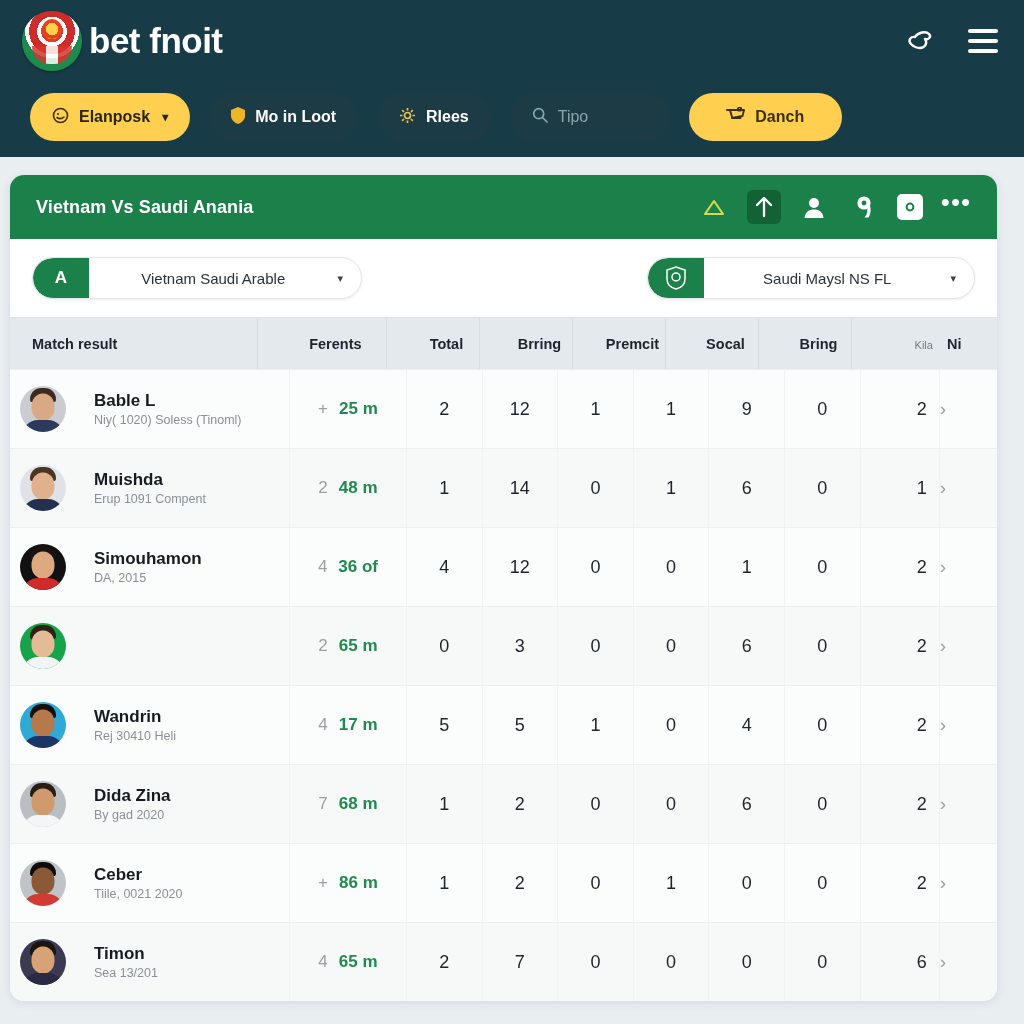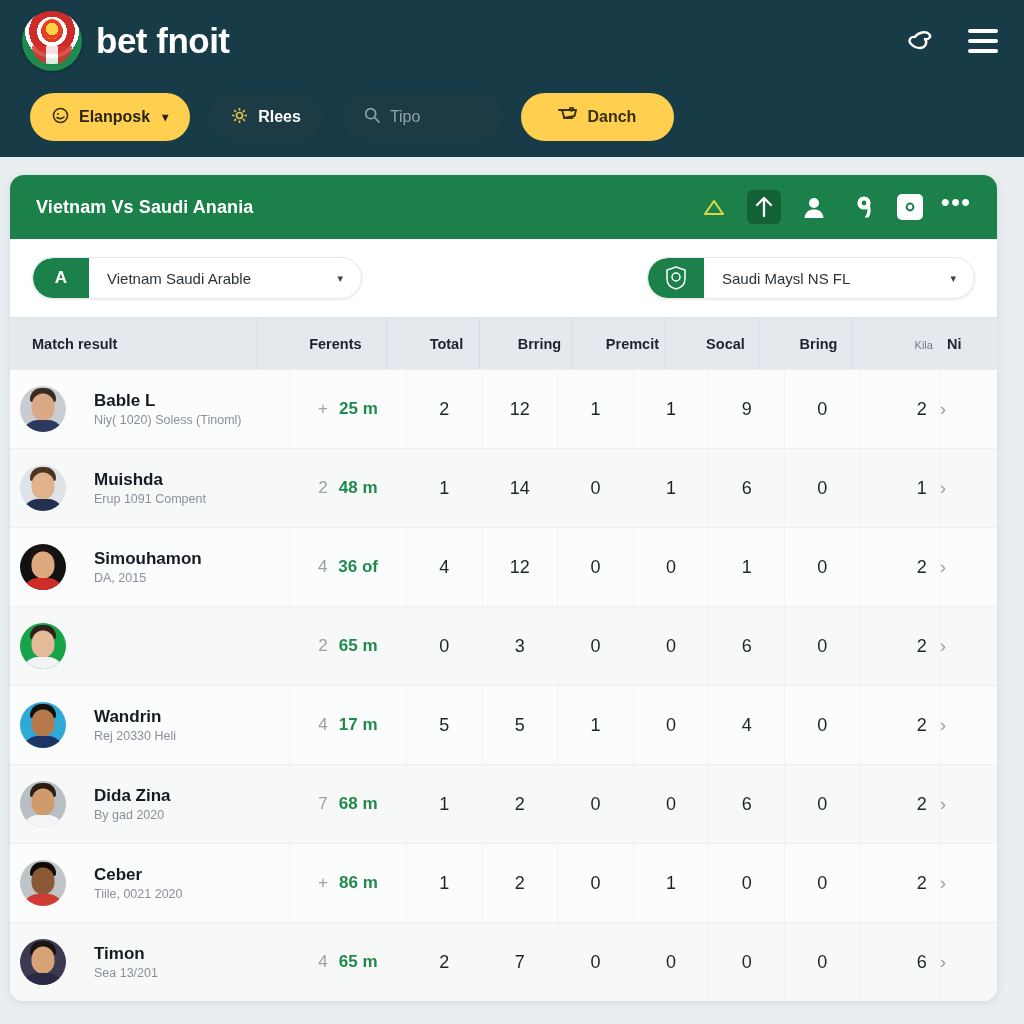--- a/index.html
+++ b/index.html
@@ -11,21 +11,21 @@
   }
   #app { position: relative; width: 1024px; height: 1024px; background: #e9eef1; }
 
   
   .topbar {
     position: absolute; left: 0; top: 0; width: 1024px; height: 157px;
     background: #173c47;
   }
   .brand-row {
     position: absolute; left: 22px; top: 11px;
-    display: flex; align-items: center; gap: 14px;
+    display: flex; align-items: center; gap: 7px;
   }
   .logo {
     width: 60px; height: 60px; border-radius: 50%;
     background: radial-gradient(circle at 50% 34%, #f5a21a 0 16%, #e03a2f 16% 22%, #ffffff 22% 30%, #cf2b28 30% 46%, #ffffff 46% 54%, #1f8a4d 54% 82%, #d4352f 82% 100%);
     position: relative; flex: none;
     box-shadow: 0 1px 3px rgba(0,0,0,.35);
   }
   .logo::before {
     content: ""; position: absolute; left: 50%; top: 30%;
     transform: translate(-50%,-50%);
@@ -103,21 +103,21 @@
     height: 42px; display: flex; align-items: center;
     background: #ffffff; border: 1px solid #e3e6ea; border-radius: 21px;
     box-shadow: 0 1px 3px rgba(0,0,0,.08);
     overflow: hidden; cursor: pointer;
   }
   .dd .badge {
     width: 56px; height: 100%; background: #1b8049; color: #fff;
     display: flex; align-items: center; justify-content: center;
     font-size: 17px; font-weight: 700; border-radius: 21px 0 0 21px; flex: none;
   }
-  .dd .dtext { flex: 1; padding-left: 18px; font-size: 15px; color: #2b3238; }
+  .dd .dtext { flex: 1; padding-left: 18px; font-size: 15px; color: #2b3238; text-align: center; }
   .dd .dcar { padding: 0 18px; color: #3b4248; font-size: 11px; }
   .dd-left  { width: 330px; }
   .dd-right { width: 328px; margin-left: auto; }
 
   
   .thead { display: flex; background: #e4e9ee; height: 52px; border-top: 1px solid #dfe4e9; gap: 27px; }
   .thead .th {
     display: flex; align-items: center; justify-content: center;
     font-size: 14.5px; font-weight: 700; color: #1d242a;
     border-right: 1px solid #d6dce2;
@@ -203,20 +203,28 @@
           <svg width="17" height="17" viewBox="0 0 17 17" fill="none" stroke="#3a2f10" stroke-width="1.6">
             <circle cx="8.5" cy="8.5" r="7"></circle>
               <circle cx="6" cy="7" r="1" fill="#3a2f10" stroke="none"></circle>
             <path d="M5 10.5 Q8.5 13 12 10" stroke-linecap="round"></path>
           </svg>
         </span>
         <span>Elanposk</span>
         <span class="chev">▾</span>
       </div>
 
+      <div class="pill dark">
+        <span class="ico-y">
+          <svg width="14" height="17" viewBox="0 0 14 17" fill="#f0b429">
+              <path d="M7 0 L14 3 V9 C14 13 10 16 7 17 C4 16 0 13 0 9 V3 Z"></path>
+            </svg>
+        </span>
+        <span>Mo in Loot</span>
+      </div>
 
 
       <div class="pill dark">
         <span class="ico-y">
           <svg width="17" height="17" viewBox="0 0 17 17" fill="none" stroke="#e8c24a" stroke-width="1.7">
             <circle cx="8.5" cy="8.5" r="3"></circle>
             <path d="M8.5 1 v2.5 M8.5 13.5 V16 M1 8.5 h2.5 M13.5 8.5 H16 M3.2 3.2 l1.8 1.8 M12 12 l1.8 1.8 M13.8 3.2 L12 5 M5 12 l-1.8 1.8"></path>
           </svg>
         </span>
         <span>Rlees</span>
@@ -421,21 +429,21 @@
 
       <div class="row">
         <div class="cell c-player">
           <div class="avatar" id="av4" style="background: rgb(47, 169, 214);">
               <div class="hair" style="background: rgb(21, 16, 12);"></div>
               <div class="face" style="background: rgb(181, 121, 75);"></div>
               <div class="body" style="background: rgb(28, 53, 102);"></div>
             </div>
           <div class="pinfo">
             <div class="pname">Wandrin</div>
-            <div class="pmeta">Rej 20330 Heli</div>
+            <div class="pmeta">Rej 30410 Heli</div>
           </div>
         </div>
         <div class="cell c-time">
           <span class="pre">4</span>
           <span class="val">17 m</span>
         </div>
         <div class="cell c-n1">5</div>
         <div class="cell c-n2">5</div>
         <div class="cell c-n3">1</div>
         <div class="cell c-n4">0</div>

